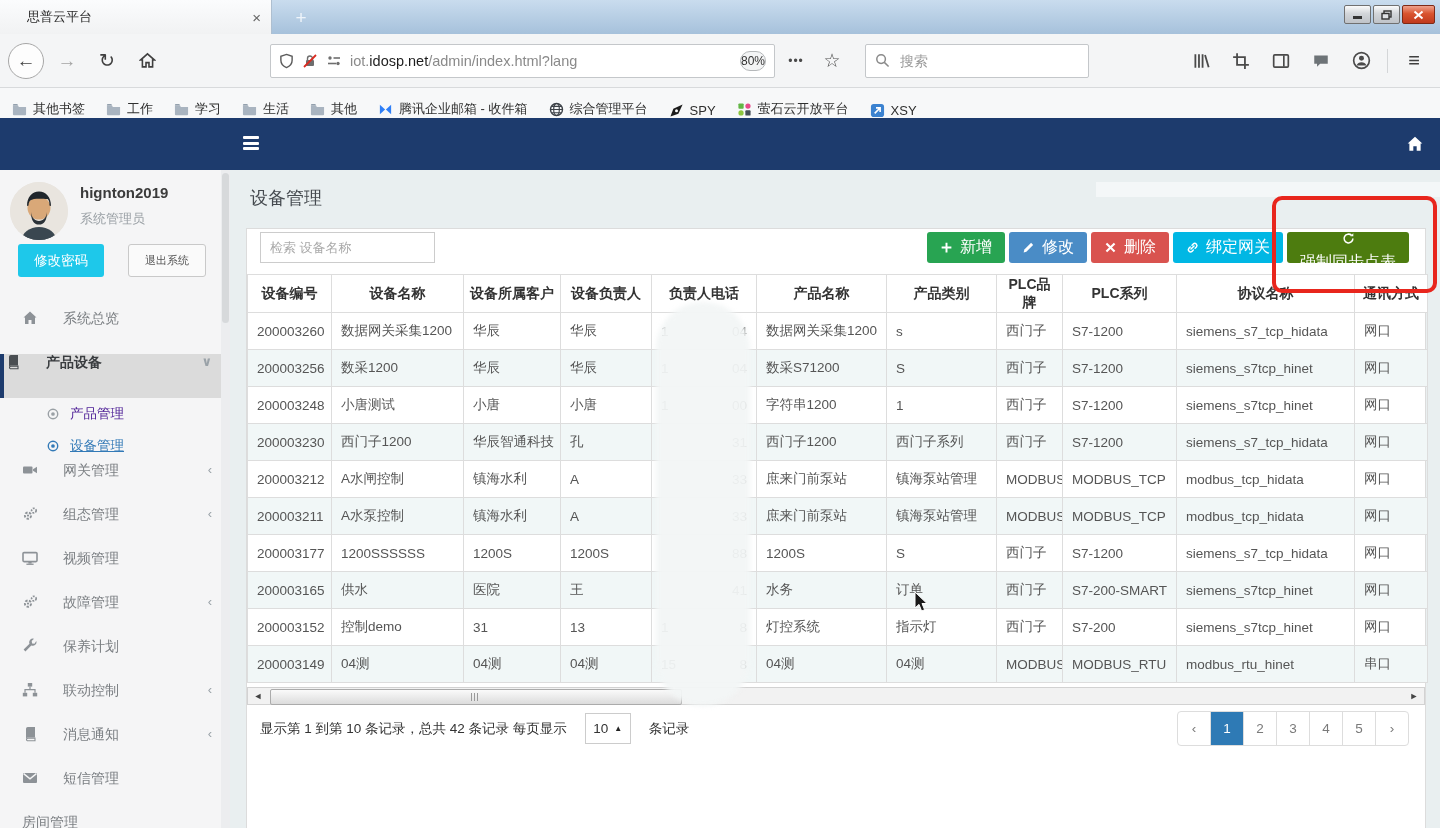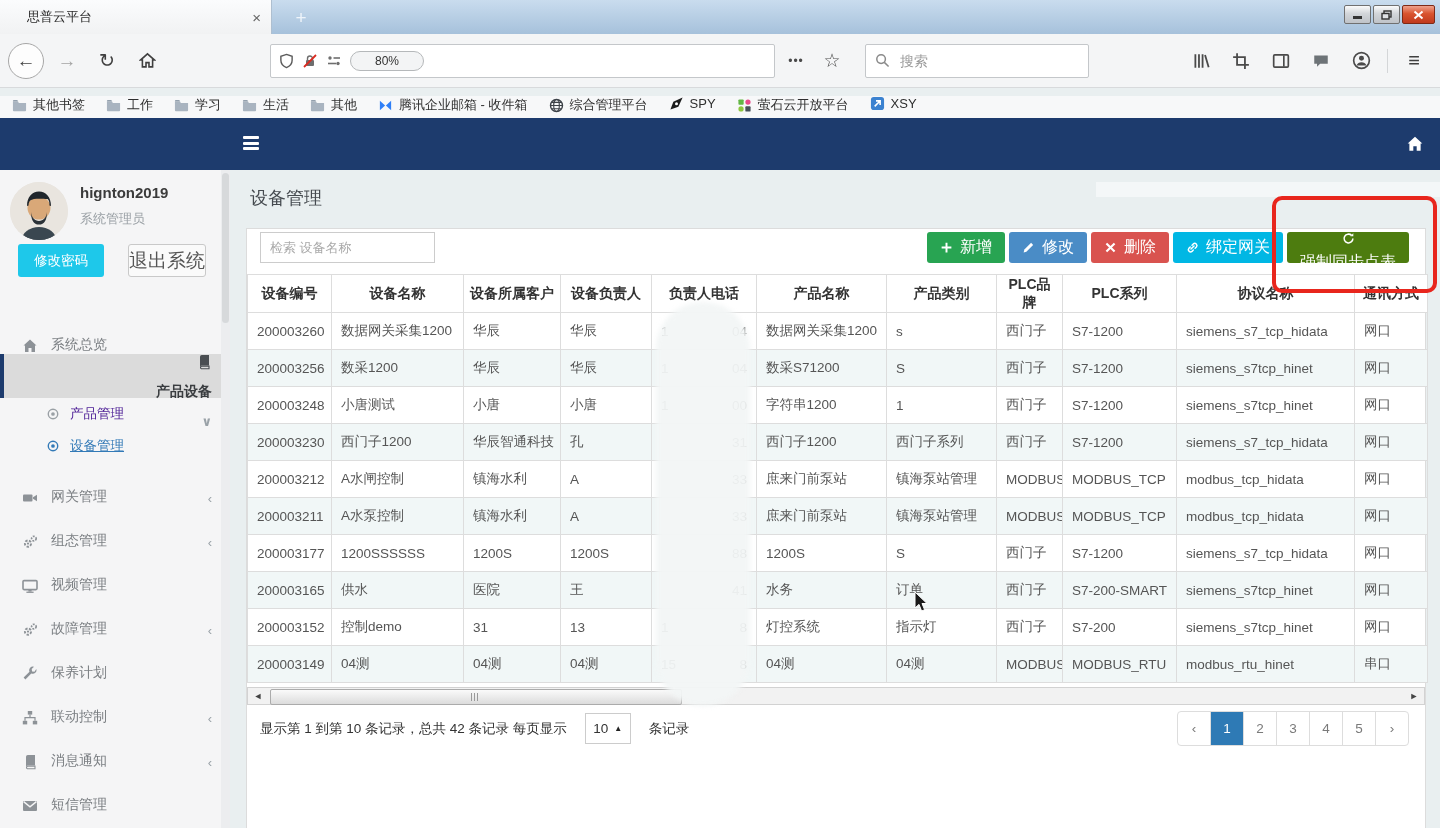--- a/index.html
+++ b/index.html
@@ -19,48 +19,48 @@
   .win-btn.close{width:33px;background:linear-gradient(#efa28c,#d9542f 45%,#c03a1d);border-color:#7e2a16;}
 
   .toolbar{position:absolute;left:0;top:34px;width:1440px;height:54px;background:#f4f5f6;border-bottom:1px solid #d8dadc;display:flex;align-items:center;box-sizing:border-box;padding:0 8px;gap:6px;}
   .navbtn{width:34px;height:34px;display:flex;align-items:center;justify-content:center;font-size:19px;color:#3f3f3f;}
   .navbtn.circle{border:1px solid #a7a7a7;border-radius:50%;background:#fdfdfd;}
   .navbtn.dim{color:#a3a3a3;}
   .urlbar{margin-left:100px;width:505px;height:34px;background:#fff;border:1px solid #c4c7ca;border-radius:2px;display:flex;align-items:center;box-sizing:border-box;padding:0 8px;gap:8px;}
   .url-text{flex:1;font-size:14.5px;white-space:nowrap;overflow:hidden;-webkit-mask-image:linear-gradient(90deg,#000 82%,transparent);mask-image:linear-gradient(90deg,#000 82%,transparent);}
   .url-sub,.url-path{color:#8a8a8a;}
   .url-domain{color:#1d1d1d;}
-  .zoom-pill{border:1px solid #b5b8ba;background:#f3f4f5;border-radius:10px;font-size:12px;color:#333;padding:2px 24px;}
+  .zoom-pill{border:1px solid #b5b8ba;background:#f3f4f5;border-radius:10px;font-size:12px;color:#333;padding:2px 0;}
   .tb-glyph{width:30px;text-align:center;font-size:16px;color:#4a4a4a;}
   .searchbox{margin-left:12px;width:224px;height:34px;background:#fff;border:1px solid #c4c7ca;border-radius:2px;display:flex;align-items:center;box-sizing:border-box;padding:0 9px;gap:8px;}
   .searchbox input{border:0;outline:0;flex:1;font-size:14px;color:#333;background:transparent;font-family:inherit;}
   .searchbox input::placeholder{color:#9a9a9a;}
   .tb-right{margin-left:auto;display:flex;align-items:center;gap:4px;}
   .tb-ic{width:36px;height:34px;display:flex;align-items:center;justify-content:center;}
   .tb-sep{width:1px;height:24px;background:#d4d6d8;margin:0 4px;}
 
-  .bookmarks{position:absolute;left:0;top:88px;width:1440px;height:30px;background:#f7f8f9;display:flex;align-items:flex-start;box-sizing:border-box;padding:0 12px;gap:21px;font-size:13px;color:#2f2f2f;margin-top:8px;}
+  .bookmarks{position:absolute;left:0;top:88px;width:1440px;height:30px;background:#f7f8f9;display:flex;align-items:flex-end;box-sizing:border-box;padding:0 12px;gap:21px;font-size:13px;color:#2f2f2f;}
   .bm{display:flex;align-items:center;gap:6px;white-space:nowrap;}
 
   
   .topnav{position:absolute;left:0;top:118px;width:1440px;height:52px;background:#1d3b6d;}
   .burger{position:absolute;left:243px;top:18px;width:16px;height:14px;display:flex;flex-direction:column;justify-content:space-between;}
   .burger span{display:block;height:3px;background:#fff;border-radius:1px;}
   .nav-home{position:absolute;right:16px;top:17px;color:#fff;}
 
   .sidebar{position:absolute;left:0;top:170px;width:230px;height:658px;background:#f5f5f6;overflow:hidden;}
   .avatar{position:absolute;left:10px;top:12px;width:58px;height:58px;border-radius:50%;overflow:hidden;background:#e7e3dd;}
   .u-name{position:absolute;left:80px;top:14px;font-size:15px;font-weight:bold;color:#3b3b3b;}
   .u-role{position:absolute;left:80px;top:40px;font-size:13px;color:#9aa0a5;}
   .btn-pwd{position:absolute;left:18px;top:74px;width:86px;height:33px;background:#1ec8ea;color:#fff;font-size:13.5px;border-radius:3px;display:flex;align-items:center;justify-content:center;}
-  .btn-logout{position:absolute;left:128px;top:74px;width:78px;height:33px;background:#fafafa;border:1px solid #c9c9c9;box-sizing:border-box;color:#555;font-size:19px;border-radius:3px;display:flex;align-items:center;justify-content:center;}
+  .btn-logout{position:absolute;left:128px;top:74px;width:78px;height:33px;background:#fafafa;border:1px solid #c9c9c9;box-sizing:border-box;color:#555;font-size:11px;border-radius:3px;display:flex;align-items:center;justify-content:center;}
   .menu{position:absolute;left:0;top:140px;width:230px;}
-  .m-item{height:44px;display:flex;align-items:flex-end;box-sizing:border-box;padding:0 18px 0 22px;gap:13px;font-size:14px;color:#7b7f83;}
+  .m-item{height:44px;display:flex;align-items:flex-start;box-sizing:border-box;padding:0 18px 0 22px;gap:25px;font-size:14px;color:#7b7f83;}
   .m-item .ic{color:#8d9297;}
-  .m-item.active{background:#dbdbdb;border-left:4px solid #1d3b6d;padding-left:10px;color:#3a3d40;font-weight:bold;flex-direction:column;}
+  .m-item.active{background:#dbdbdb;border-left:4px solid #1d3b6d;padding-left:1px;color:#3a3d40;font-weight:bold;}
   .m-item.active .ic{color:#4a4e52;}
   .m-sub{height:32px;display:flex;align-items:center;box-sizing:border-box;padding:0 18px 0 46px;gap:10px;font-size:13.5px;color:#4c1d95;}
   .m-sub .ic{color:#9aa0a5;}
   .m-sub.current{color:#337ab7;text-decoration:underline;}
   .m-sub.current .ic{color:#337ab7;}
   .chev{margin-left:auto;font-size:13px;color:#9aa2a8;}
   .side-scroll{position:absolute;right:0;top:0;width:9px;height:100%;background:#ecedef;}
   .side-scroll i{position:absolute;left:1px;top:3px;width:7px;height:150px;background:#d7d9db;border-radius:4px;}
 
   .content{position:absolute;left:230px;top:170px;width:1210px;height:658px;background:#e9eff0;}
@@ -154,20 +154,23 @@
           </svg>
         </span>
       <span class="ic">
           <svg width="16" height="14" viewBox="0 0 16 14">
             <circle cx="4" cy="4" r="1.7" fill="#6e6e6e"></circle>
             <path d="M7.5 4H14" stroke="#6e6e6e" stroke-width="1.6"></path>
             <circle cx="12" cy="9.5" r="1.7" fill="#6e6e6e"></circle>
             <path d="M2 9.5h8" stroke="#6e6e6e" stroke-width="1.6"></path>
           </svg>
         </span>
+      <span class="url-text">
+        <span class="url-sub">iot.</span><span class="url-domain">idosp.net</span><span class="url-path">/admin/index.html?lang</span>
+      </span>
       <span class="zoom-pill">80%</span>
     </div>
     <div class="tb-glyph" style="font-size:12px;letter-spacing:1px;">•••</div>
     <div class="tb-glyph" style="font-size:19px;">☆</div>
     <div class="searchbox">
       <span class="ic">
           <svg width="15" height="15" viewBox="0 0 16 16">
             <circle cx="6.5" cy="6.5" r="4.6" fill="none" stroke="#8a8a8a" stroke-width="1.6"></circle>
             <path d="M10 10l4.5 4.5" stroke="#8a8a8a" stroke-width="1.6"></path>
           </svg>

